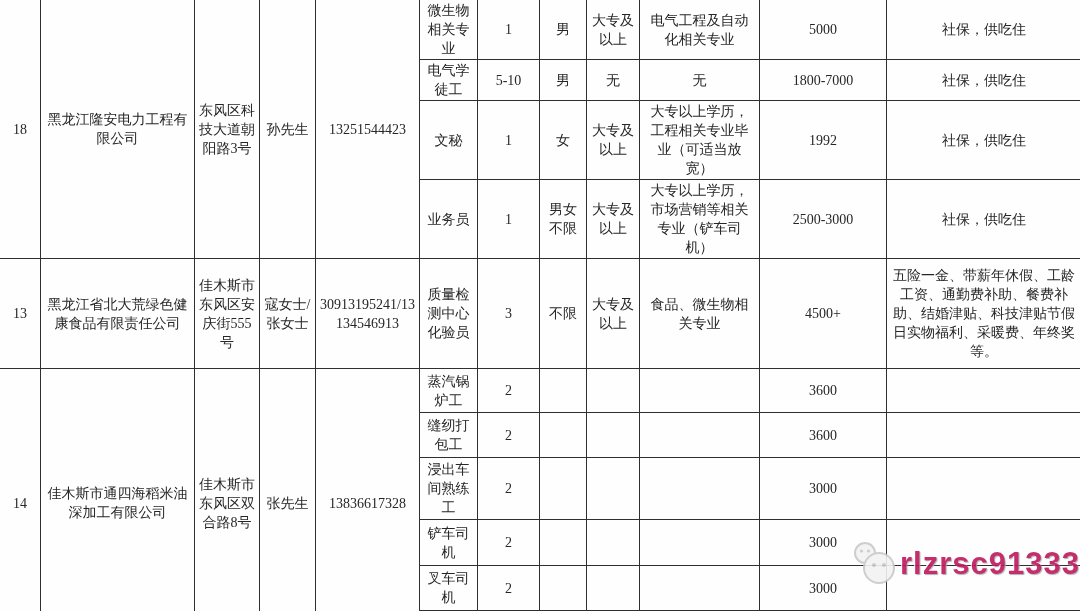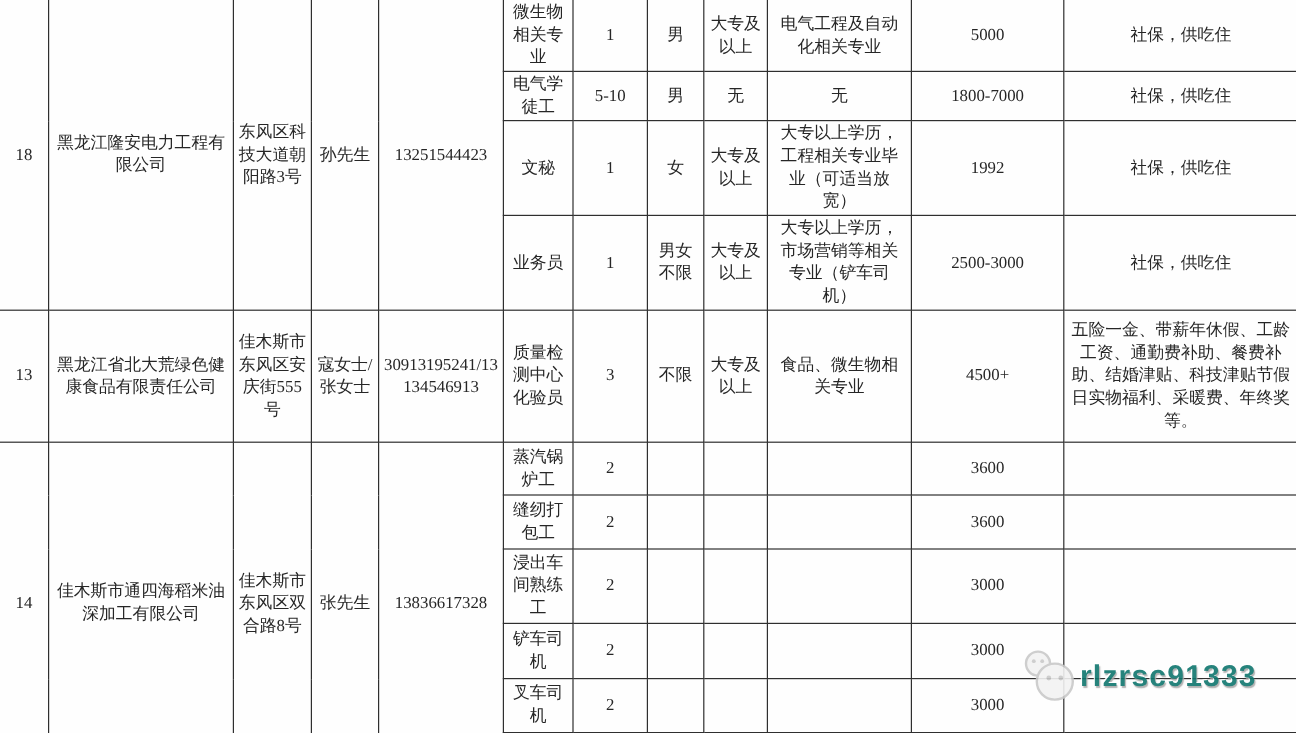--- a/index.html
+++ b/index.html
@@ -46,23 +46,23 @@
     left: 848px;
     top: 540px;
     display: flex;
     align-items: center;
     pointer-events: none;
     opacity: 0.9;
   }
   .wm-icon { display: inline-block; width: 52px; height: 48px; }
   .wm-text {
     font-family: "Liberation Sans", "DejaVu Sans", sans-serif;
-    font-size: 25px;
+    font-size: 31px;
     font-weight: bold;
-    color: #0f766e;
+    color: #be185d;
     letter-spacing: 1px;
     text-shadow: -1px -1px 0 #ffffff, 1px 1px 1px #a8a8a8;
   }
 </style>
 </head>
 <body>
 
 <div class="stage">
 
 <table class="jobs">

